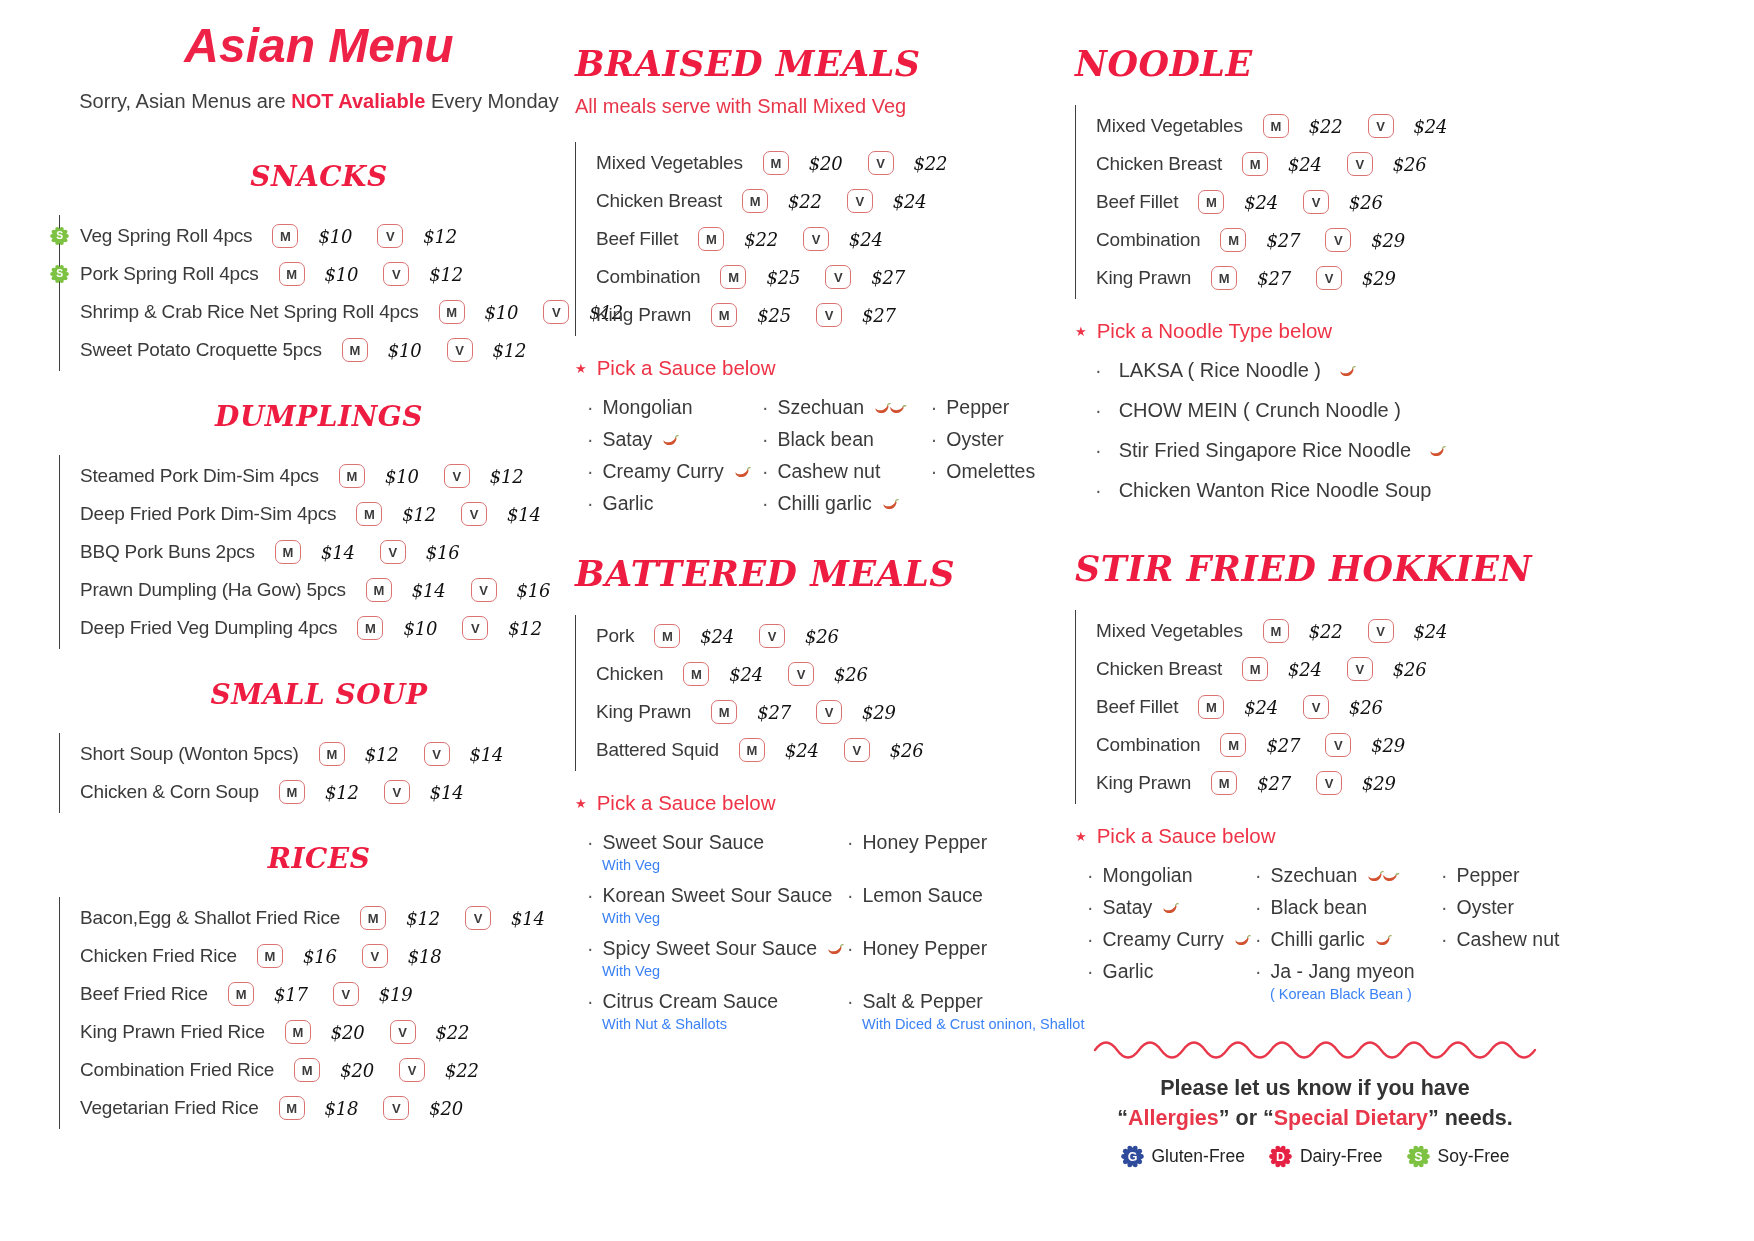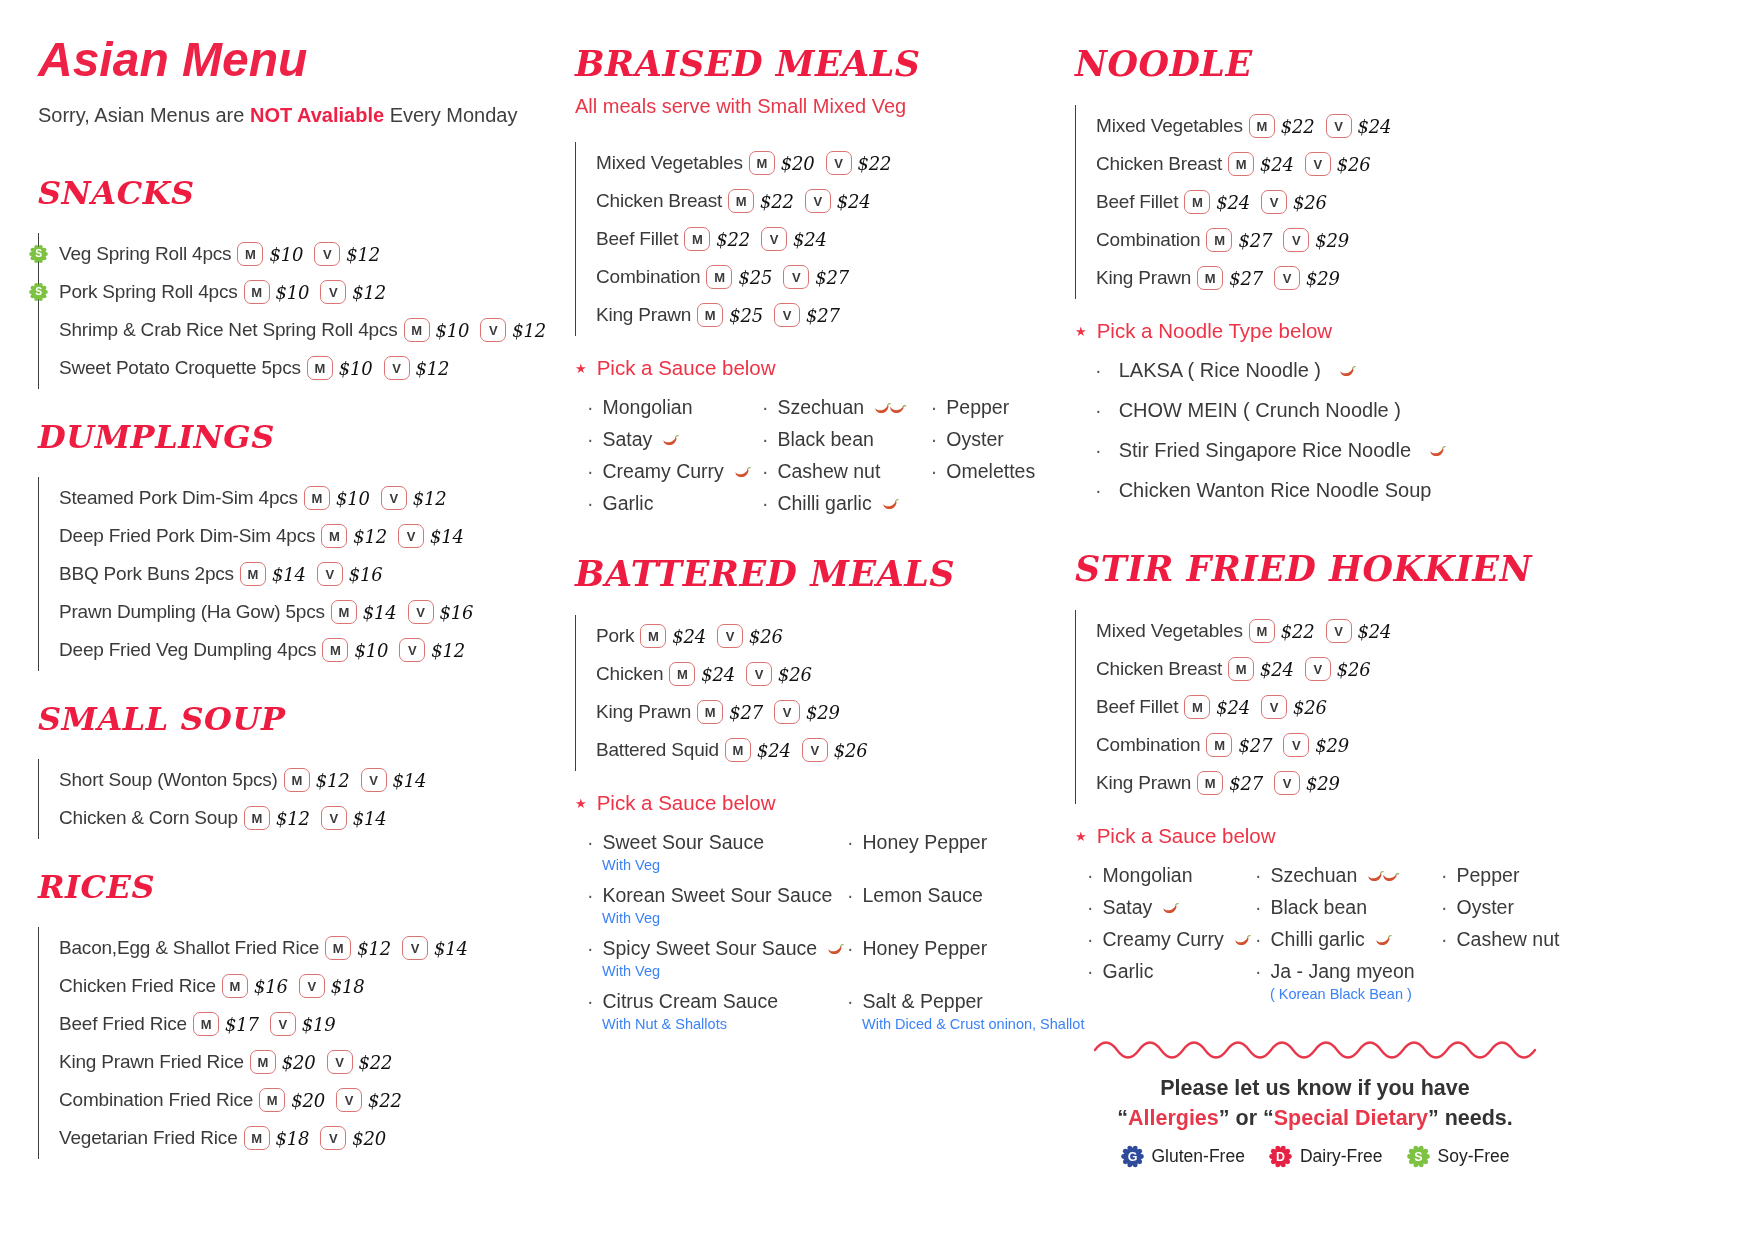--- a/index.html
+++ b/index.html
@@ -1,38 +1,38 @@
 <!DOCTYPE html>
 <html><head>
 <meta charset="utf-8">
 <style>
   html,body{margin:0;padding:0;background:#fff;}
   .page{position:relative;width:1754px;height:1241px;background:#fff;overflow:hidden;
         font-family:"Liberation Sans",sans-serif;color:#3a3a3a;}
   .col{position:absolute;top:0;}
-  #col-0{left:38px;width:520px;padding-top:36px;}
+  #col-0{left:59px;width:520px;padding-top:22px;text-align:center;}
   #col-1{left:575px;width:485px;padding-top:46px;}
   #col-2{left:1075px;width:640px;padding-top:46px;}
 
   
   .title{font-size:48px;line-height:1;font-style:italic;font-weight:bold;color:#EE2146;margin:0;}
   .subtitle{font-size:20px;margin-top:20px;color:#3f3f3f;}
   .subtitle .hl{color:#EE2146;font-weight:bold;}
   #col-0 .sections{margin-top:50px;}
 
   
   .menu-section + .menu-section{margin-top:32px;}
   .sec-title{font-family:"DejaVu Serif","Liberation Serif",serif;font-style:italic;font-weight:bold;
              font-size:35px;line-height:1;color:#ED1C40;letter-spacing:.5px;margin:0;}
-  #col-0 .sec-title{font-size:32px;}
+  #col-0 .sec-title{font-size:28px;}
   .sec-note{color:#E8374A;font-size:20px;margin:14px 0 0 0;}
 
   .items{list-style:none;margin:24px 0 0 0;padding:2px 0 2px 20px;border-left:1.5px solid #3f3f3f;}
   .item{display:flex;align-items:center;white-space:nowrap;padding:7px 0;font-size:19px;
-        position:relative;gap:6px;letter-spacing:-.2px;}
+        position:relative;gap:20px;letter-spacing:-.2px;}
   .size-badge{display:inline-flex;align-items:center;justify-content:center;width:24px;height:22px;
         border:1.7px solid #DB7373;border-radius:7px;font-size:13px;font-weight:bold;color:#3a3a3a;flex:0 0 auto;}
   .price{font-family:"DejaVu Serif","Liberation Serif",serif;font-style:italic;font-size:18px;color:#101010;margin-right:5px;}
   .soy-pin{position:absolute;left:-30px;top:50%;transform:translateY(-50%);line-height:0;}
 
   
   .picker{margin-top:20px;}
   .picker-label{color:#EE3346;font-size:20.5px;display:flex;align-items:center;gap:10px;}
   .star{font-size:13px;line-height:1;}
   .sauce-cols{display:flex;margin-top:16px;padding-left:12px;}

